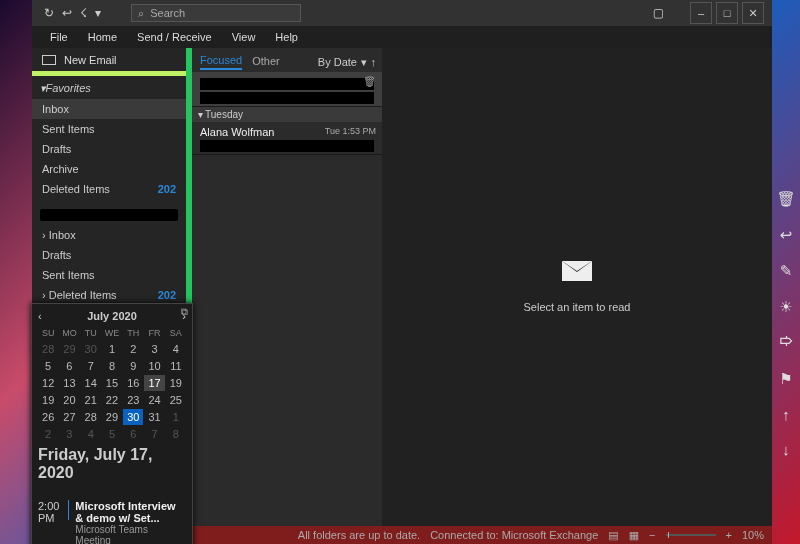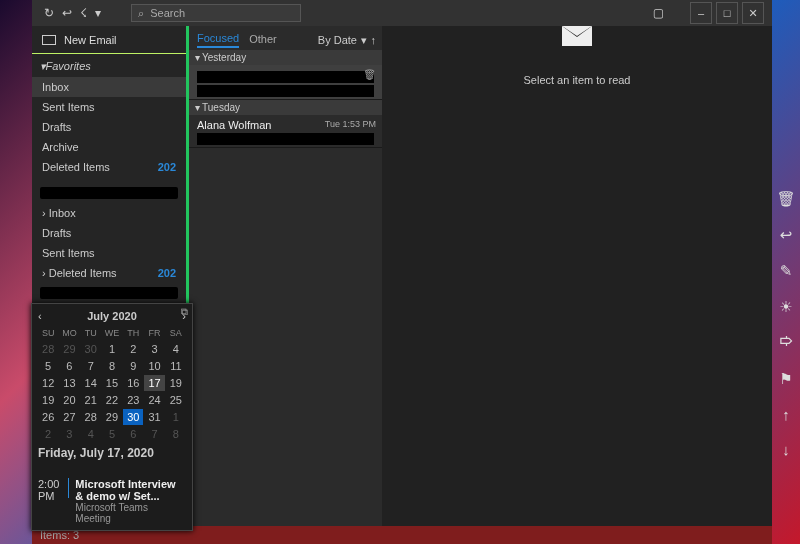--- a/index.html
+++ b/index.html
@@ -18,43 +18,43 @@
   .sysbtn { width: 22px; height: 22px; display: flex; align-items: center; justify-content: center;
     color: #ccc; border: 1px solid transparent; }
   .sysbtn.box { border: 1px solid #555; margin-left: 4px; }
   
   .menubar { height: 22px; display: flex; align-items: stretch; background: #1f1f1f; padding-left: 8px;}
   .menuitem { padding: 4px 10px; color: #ddd; font-size: 11px; display:flex; align-items:center;}
   
   .mainrow { flex: 1; display: flex; min-height: 0; }
   .sidebar { width: 154px; background: #252525; display: flex; flex-direction: column; }
   .newemail { height: 28px; display: flex; align-items: center; gap: 8px; padding: 0 10px;
-    border-bottom: 1px solid #bef264; text-align: center; }
+    border-bottom: 5px solid #bef264; text-align: center; }
   .envelope { width: 14px; height: 10px; border: 1px solid #ccc; }
   .favheader { padding: 6px 8px 4px 8px; color: #ccc; font-size: 11px; font-style: italic; }
   .favheader::before { content: "\25BE "; }
   .folder { padding: 4px 10px; color: #ccc; display:flex; justify-content:space-between;}
   .folder.selected { background: #3a3a3a; }
   .folder.indent { }
   .count { color: #2a88d8; font-weight: 700; }
   .redacted { margin: 4px 8px; height: 12px; background: #000; border-radius: 2px; }
-  .msgcol { width: 196px; background: #2b2b2b; border-left: 3px solid #22c55e; display:flex; flex-direction:column;}
+  .msgcol { width: 196px; background: #2b2b2b; border-left: 6px solid #22c55e; display:flex; flex-direction:column;}
   .msgtabs { display:flex; align-items: center; padding: 6px 6px 2px 8px; gap: 10px;}
   .tab { color: #aaa; padding-bottom: 2px;}
   .tab.active { color: #2a88d8; border-bottom: 2px solid #2a88d8; }
   .bydate { margin-left: auto; color: #ccc; font-size: 10px; display:flex; gap:4px; align-items:center;}
   .grouphdr { background: #3a3a3a; color: #ccc; padding: 2px 6px; font-size: 10px; display:flex; align-items:center;}
   .grouphdr::before { content: "\25BE "; margin-right: 2px; }
   .msgitem { padding: 4px 8px 2px 8px; border-bottom: 1px solid #1a1a1a; position:relative;}
   .msgitem.sel { background: #3f3f3f; }
   .msgfrom { color: #eee; }
   .msgblack { height: 12px; background: #000; margin-top: 2px; }
   .msgtime { position:absolute; right:6px; top: 4px; color:#aaa; font-size:9px;}
   .pin { position:absolute; right:6px; top:4px; color:#aaa; font-size:10px;}
-  .reading { flex: 1; background: #212121; display: flex; flex-direction: column; align-items: center; justify-content: flex-start; gap: 28px; color:#ccc;}
+  .reading { flex: 1; background: #212121; display: flex; flex-direction: column; align-items: center; justify-content: center; gap: 20px; color:#ccc;}
   .envbig { width: 30px; height: 20px; background:#eee; position:relative;}
   .envbig::before { content:""; position:absolute; left:0; top:0; border-left:15px solid transparent;
     border-right:15px solid transparent; border-top:11px solid #212121; }
   .envbig::after { content:""; position:absolute; left:0; top:0; border-left:15px solid transparent;
     border-right:15px solid transparent; border-top:10px solid #eee; }
   
   .navicons { margin-top:auto; height: 26px; display:flex; align-items:center; gap: 12px; padding-left: 10px; border-top:1px solid #333;}
   .navicons span { color:#ccc; font-size:12px;}
   
   .statusbar { height: 18px; background:#7f1d1d; color:#aaa; display:flex; align-items:center; padding: 0 8px; font-size:10px;}
@@ -68,21 +68,21 @@
   .calendar { position:absolute; left: 31px; top: 303px; width: 162px; background:#1c1c1c;
     border:1px solid #444; color:#ccc; padding: 4px 6px 6px 6px; box-shadow: 0 0 6px #000;}
   .calhdr { display:flex; align-items:center; justify-content:space-between; padding: 2px 0 4px 0;}
   .calnav { cursor:pointer; font-size:11px;}
   .calgrid { display:grid; grid-template-columns: repeat(7, 1fr); gap: 1px; text-align:center; font-size:10px;}
   .calgrid div { padding: 2px 0; color:#bbb;}
   .calgrid .dow { color:#888; font-size:9px;}
   .calgrid .other { color:#555;}
   .calgrid .today { background:#0a62c0; color:#fff;}
   .calgrid .hover { background:#444; color:#fff;}
-  .caldate { margin-top:4px; font-weight:600; font-size:12px;}
+  .caldate { margin-top:4px; font-weight:600; font-size:16px;}
   .calevent { display:flex; gap:6px; margin-top:18px; font-size:9px; align-items:flex-start;}
   .calevent .bar { width:2px; background:#2a88d8; height:20px; align-self: stretch;}
   .calevent .evtitle { font-weight:600; color:#eee;}
   .calevent .evsub { color:#999; font-size:10px;}
   .undock { position:absolute; right:4px; top:2px; font-size:10px; color:#aaa;}
 </style>
 </head>
 <body>
 
 <div class="window">
@@ -101,20 +101,27 @@
     <div class="tb-right">
       <span class="tb-icon">▢</span>
       <div class="syscontrols">
         <div class="sysbtn box">–</div>
         <div class="sysbtn box">□</div>
         <div class="sysbtn box">✕</div>
       </div>
     </div>
   </div>
 
+  <div class="menubar">
+    <div class="menuitem">File</div>
+    <div class="menuitem">Home</div>
+    <div class="menuitem">Send / Receive</div>
+    <div class="menuitem">View</div>
+    <div class="menuitem">Help</div>
+  </div>
 
   <div class="mainrow">
 
     <div class="sidebar">
       <div class="newemail">
         <span class="envelope"></span>
         <span>New Email</span>
       </div>
       <div class="favheader">Favorites</div>
       <div class="folder selected">
@@ -162,21 +169,20 @@
     <div class="msgcol">
       <div class="msgtabs">
         <span class="tab active">Focused</span>
         <span class="tab">Other</span>
         <span class="bydate">
             <span>By Date</span> 
             <span>▾</span> 
             <span>↑</span>
           </span>
       </div>
-      <div class="grouphdr">Yesterday</div>
       <div class="msgitem sel">
         <div class="msgblack"></div>
         <div class="msgblack"></div>
         <span class="pin">🗑︎</span>
       </div>
       <div class="grouphdr">Tuesday</div>
       <div class="msgitem">
         <div class="msgfrom">Alana Wolfman</div>
         <div class="msgblack"></div>
         <span class="msgtime">Tue 1:53 PM</span>
@@ -185,20 +191,30 @@
 
     <div class="reading">
       <div class="envbig"></div>
       <div>Select an item to read</div>
     </div>
 
   </div>
 
   <div class="statusbar">
     <span>Items: 3</span>
+    <div class="right">
+      <span>All folders are up to date.</span>
+      <span>Connected to: Microsoft Exchange</span>
+      <span>▤</span>
+      <span>▦</span>
+      <span>−</span>
+      <div class="zoomslider"></div>
+      <span>+</span>
+      <span>10%</span>
+    </div>
   </div>
 
 </div>
 
 <div class="rail">
   <span>🗑︎</span>
   <span>↩</span>
   <span>✎</span>
   <span>☀</span>
   <span>

